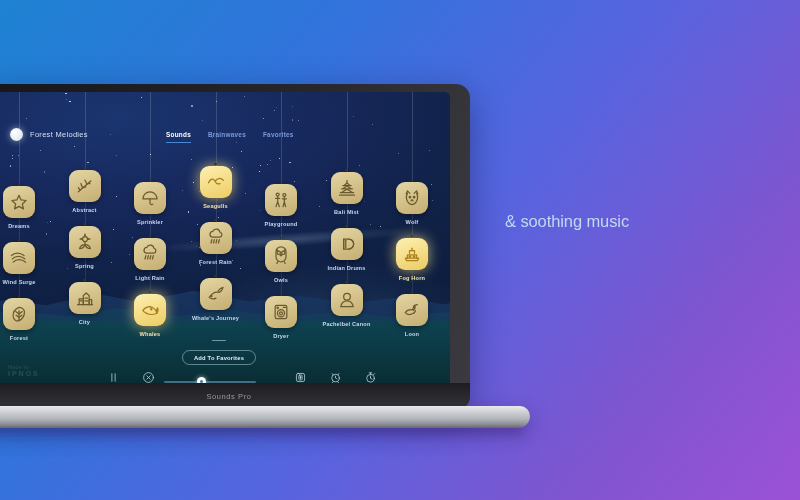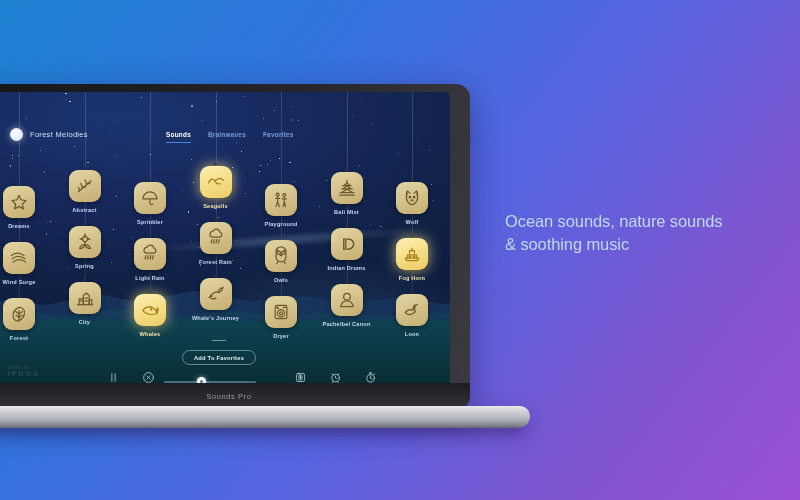--- a/index.html
+++ b/index.html
@@ -611,18 +611,17 @@
     </div>
     <div id="notch"></div>
     <div id="base"></div>
     <div id="base-shadow"></div>
   </div>
 
   <div id="copy">
     <div class="headline">
     </div>
     <div class="subline">
-      <div>Ocean sounds, nature sounds</div>
       <div>&amp; soothing music</div>
     </div>
   </div>
 
 </div>
 
 </body></html>

